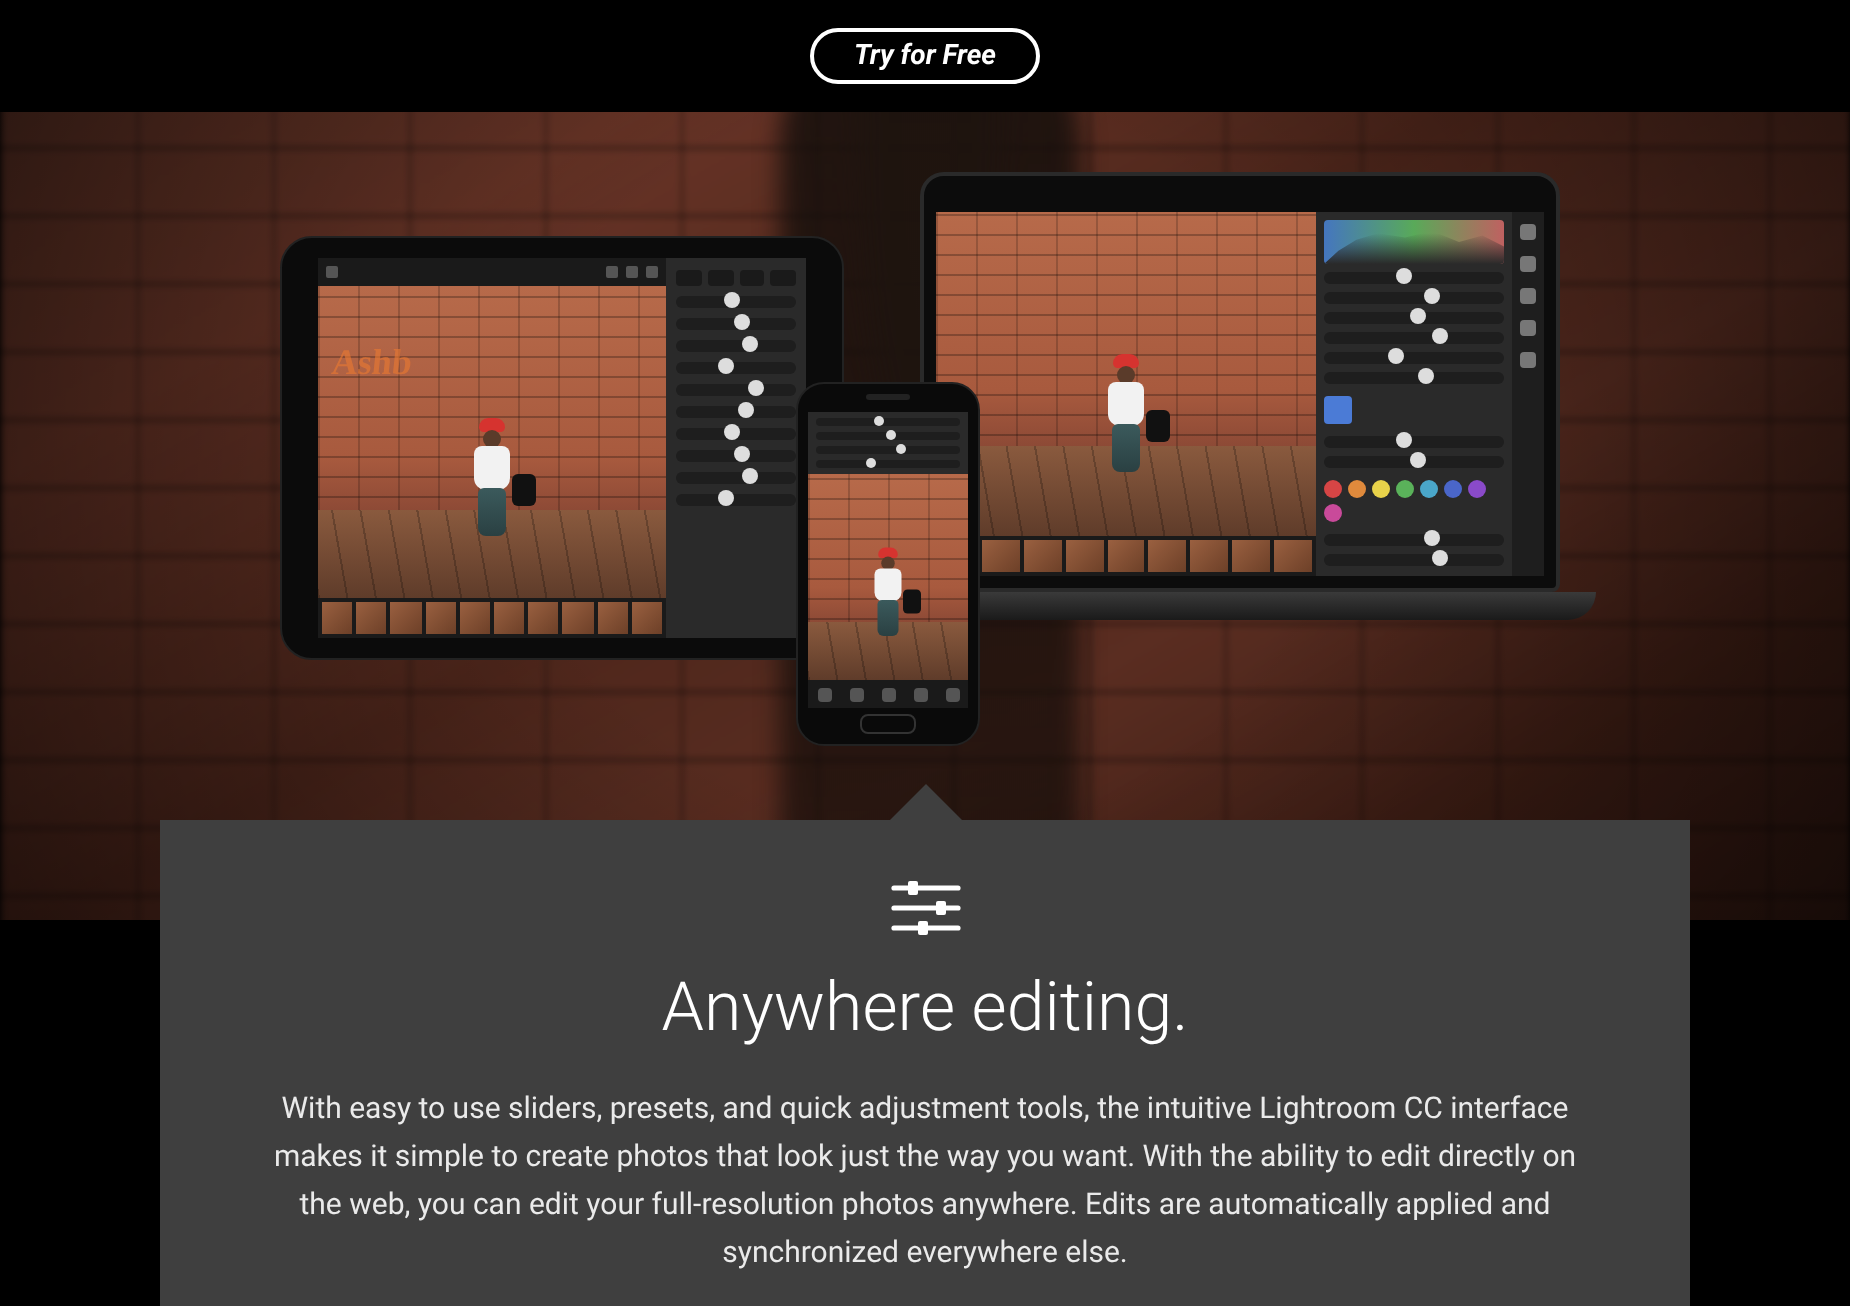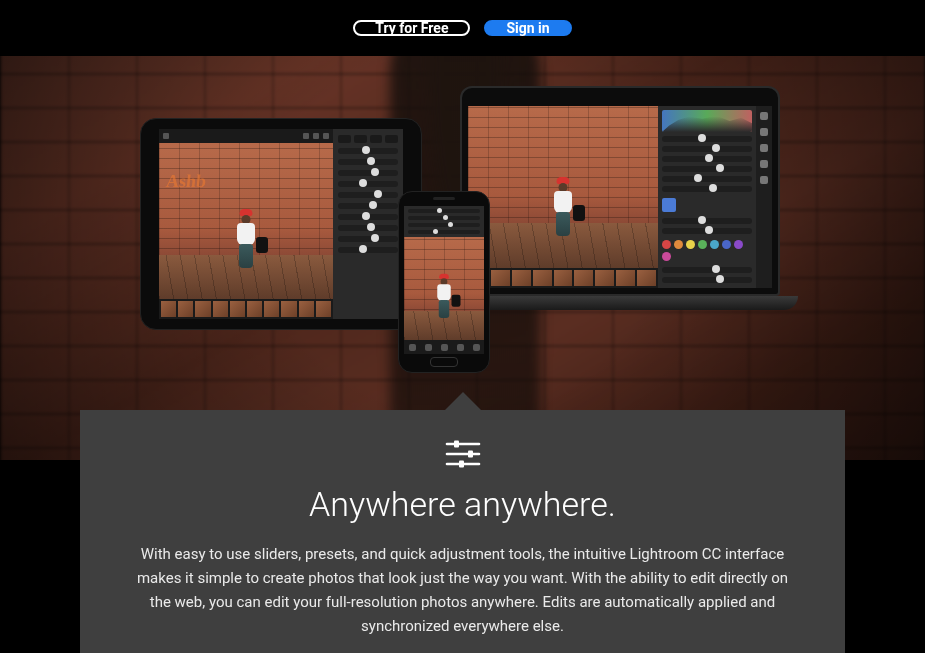--- a/index.html
+++ b/index.html
@@ -40,29 +40,30 @@
     top: 0; left: 0; right: 0;
     height: 56px;
     background: #000;
     display: flex;
     justify-content: center;
     align-items: center;
     gap: 14px;
     z-index: 50;
   }
   .btn {
-    height: 16px;
+    height: 28px;
     padding: 0 20px;
     border-radius: 17px;
     font-size: 14px;
     font-weight: 700;
     display: inline-flex;
     align-items: center;
     justify-content: center;
     cursor: pointer;
+    font-style: italic;
   }
   .btn-outline {
     background: transparent;
     color: #fff;
     border: 2px solid #fff;
   }
   .btn-primary {
     background: #1d7bf0;
     color: #fff;
     border: 2px solid #1d7bf0;
@@ -224,21 +225,20 @@
 </head>
 <body>
 
 <div class="bg-brick"></div>
 <div class="bg-figure"></div>
 <div class="bg-vignette"></div>
 <div class="lower-fill"></div>
 
 <div class="header">
   <a class="btn btn-outline">Try for Free</a>
-  <a class="btn btn-primary">Sign in</a>
 </div>
 
 <div class="stage">
 
   <div class="laptop">
     <div class="laptop-screen">
       <div class="laptop-ui">
         <div class="laptop-left">
           <div class="brick-photo">
             <div class="brick-floor"></div>
@@ -393,16 +393,16 @@
           <line x1="2" y1="16" x2="34" y2="16"></line>
           <line x1="2" y1="26" x2="34" y2="26"></line>
         </g>
         <g fill="#fff">
           <rect x="9" y="2.5" width="5" height="7" rx="1"></rect>
           <rect x="23" y="12.5" width="5" height="7" rx="1"></rect>
           <rect x="14" y="22.5" width="5" height="7" rx="1"></rect>
         </g>
       </svg>
     </div>
-    <h2>Anywhere anywhere.</h2>
+    <h2>Anywhere editing.</h2>
     <p>With easy to use sliders, presets, and quick adjustment tools, the intuitive Lightroom CC interface makes it simple to create photos that look just the way you want. With the ability to edit directly on the web, you can edit your full-resolution photos anywhere. Edits are automatically applied and synchronized everywhere else.</p>
   </div>
 </div>
 
 </body></html>

